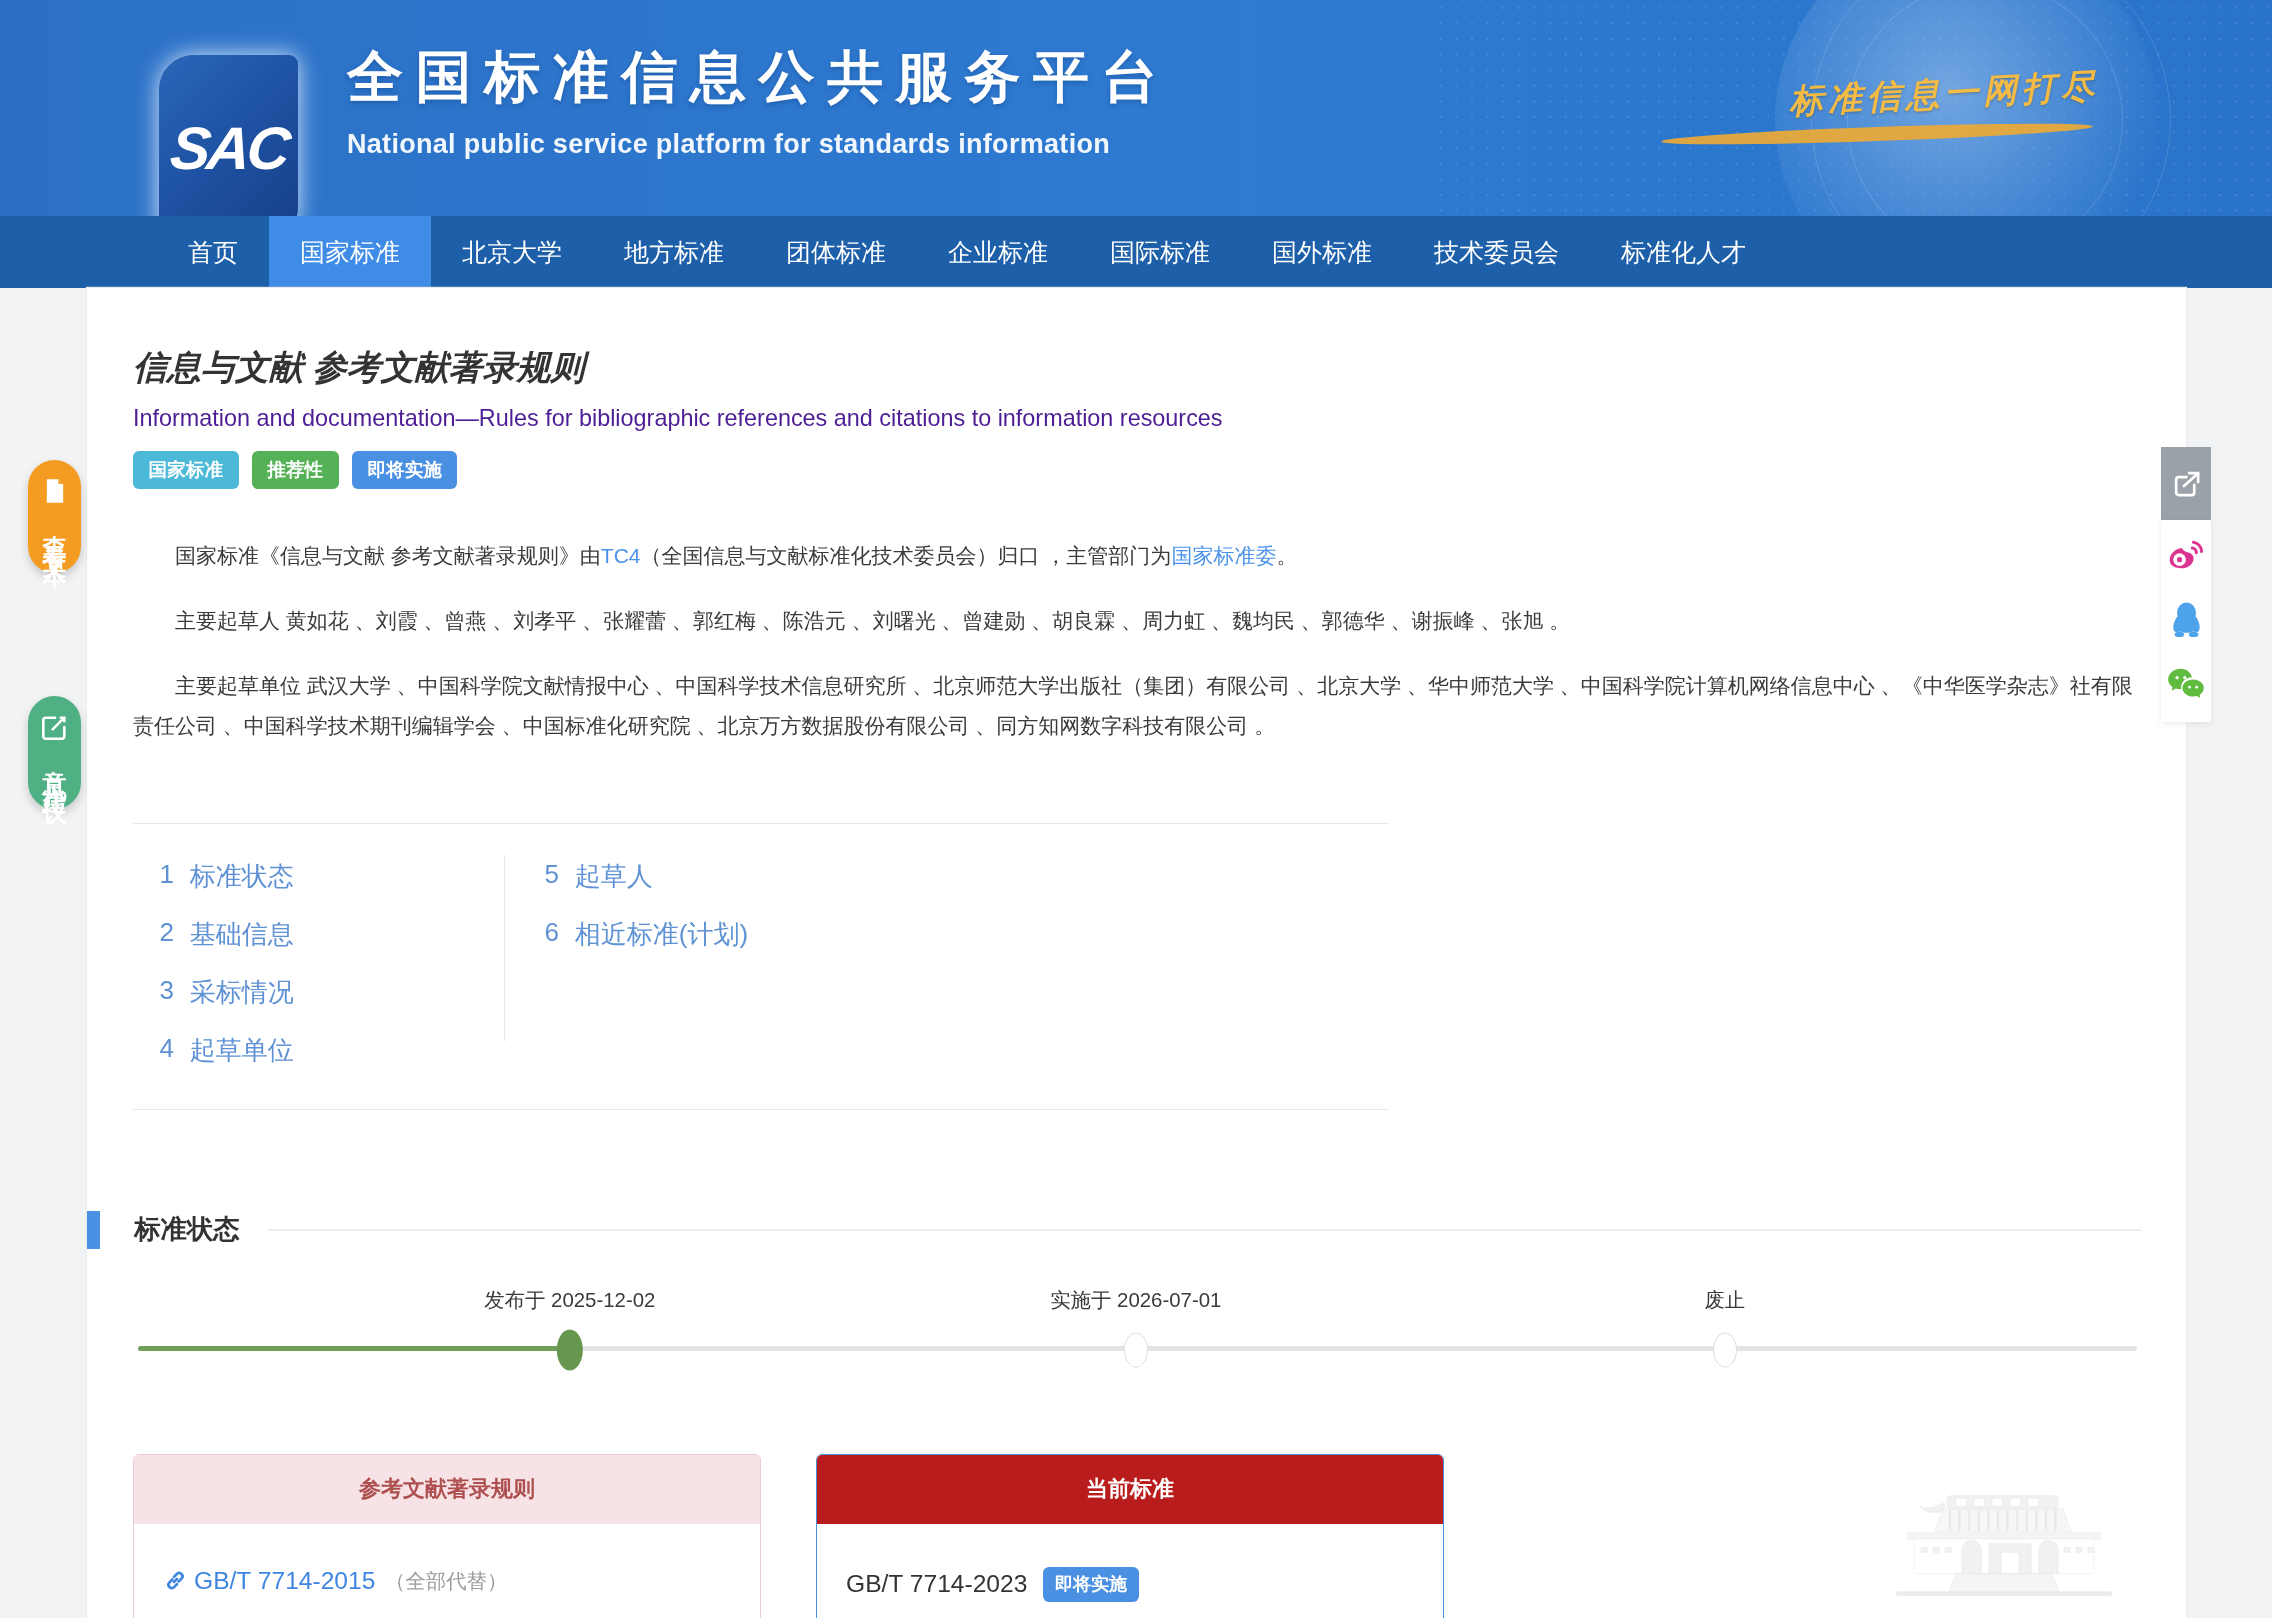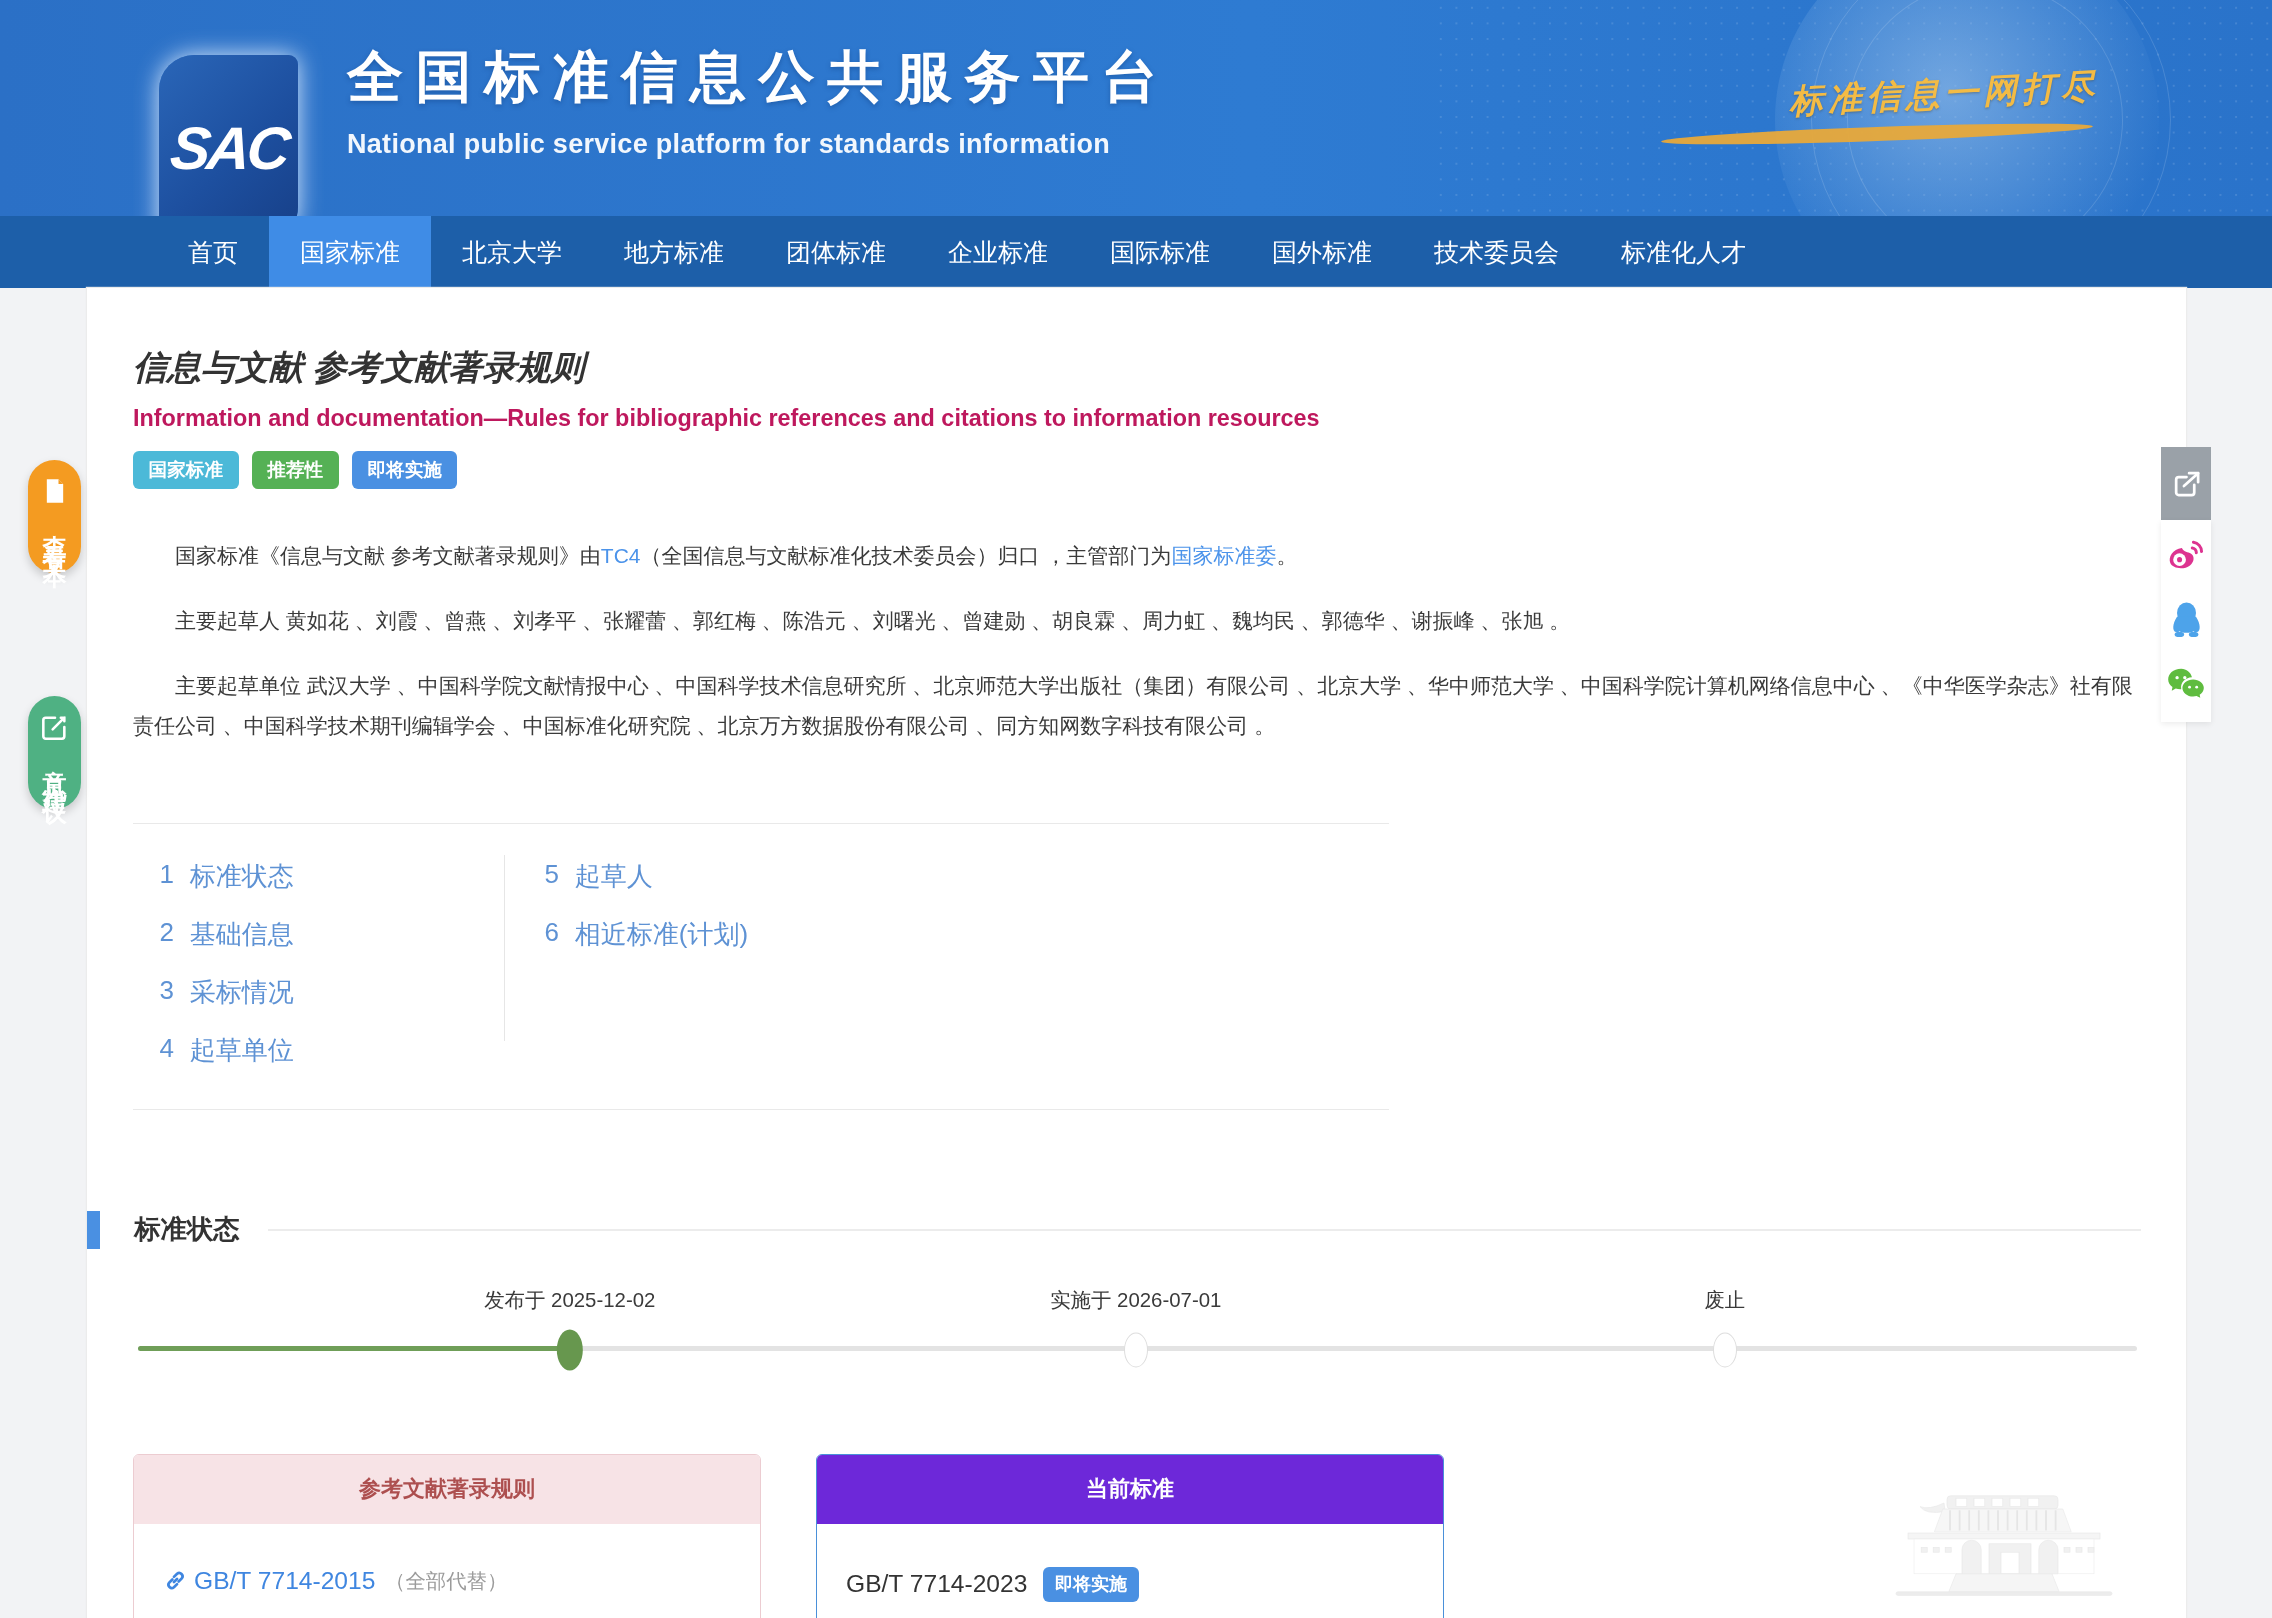--- a/index.html
+++ b/index.html
@@ -30,21 +30,21 @@
 
   
   .nav { display:flex; height:72px; background:#1d5fa9; padding-left:157px; }
   .nav-item { line-height:72px; padding:0 31px; font-size:25px; color:#fff; cursor:pointer; white-space:nowrap; }
   .nav-item.active { background:#3f8ce6; }
 
   
   .content { position:relative; margin:0 87px; background:#fff; min-height:1331px;
              box-shadow:0 0 0 1.2px #ececec; padding:57px 45px 0 46px; }
   .std-title { font-size:34px; color:#333; font-weight:600;font-style:italic; }
-  .std-title-en { margin-top:14.4px; font-size:23.4px; color:#be185d;font-weight:bold; }
+  .std-title-en { margin-top:14.4px; font-size:23.4px; color:#4c1d95; }
   .badges { margin-top:19px; display:flex; gap:13.2px; }
   .badge { color:#fff; font-size:18.6px; font-weight:600; padding:6px 15.6px; border-radius:6px; }
   .badge-cyan { background:#4cb9d8; } .badge-green { background:#55b155; } .badge-blue { background:#4a90e2; }
 
   .paras { margin-top:47px; }
   .para { font-size:21px; color:#3a3a3a; line-height:1.9; text-indent:2em; margin-bottom:25px; }
   .tlink { color:#4b93ea; cursor:pointer; }
 
   
   .toc { margin-top:77px; width:1256px; display:flex; border-top:1.2px solid #e9e9e9; border-bottom:1.2px solid #e9e9e9; }
@@ -73,21 +73,21 @@
   .tl-dot.todo { width:24px; height:35px; background:#fff; border:1.8px solid #ddd; top:64px; }
   .lbl1,.dot1 { left:432px; } .lbl2,.dot2 { left:998px; } .lbl3,.dot3 { left:1587px; }
 
   
   .cards { margin-top:30px; display:flex; gap:55px; }
   .card { width:628px; height:235px; border-radius:6px; overflow:hidden; background:#fff; }
   .card-replace { border:1.2px solid #ecccd1; }
   .card-current { border:1.2px solid #4a90d9; }
   .card-hd { height:69px; display:flex; align-items:center; justify-content:center; font-size:22px; font-weight:700; }
   .card-replace .card-hd { background:#f7e3e6; color:#ad4f4f; }
-  .card-current .card-hd { background:#6d28d9; color:#fff; }
+  .card-current .card-hd { background:#b91c1c; color:#fff; }
   .card-bd { padding:43px 29px 0; }
   .card-row1 { display:flex; align-items:center; font-size:24.6px; }
   .code-link { color:#3f86e0; cursor:pointer; margin-left:6px; }
   .code-plain { color:#333; }
   .card-note { color:#9b9b9b; font-size:20.4px; margin-left:9.6px; }
   .card-badge { background:#4a90e2; color:#fff; font-size:18px; font-weight:600; padding:5.4px 12px; border-radius:6px; margin-left:15.6px; }
 
   
   .side-btn { position:absolute; left:28px; width:53px; border-radius:28px; color:#fff;
               display:flex; flex-direction:column; align-items:center; padding:17px 0 20.4px;

